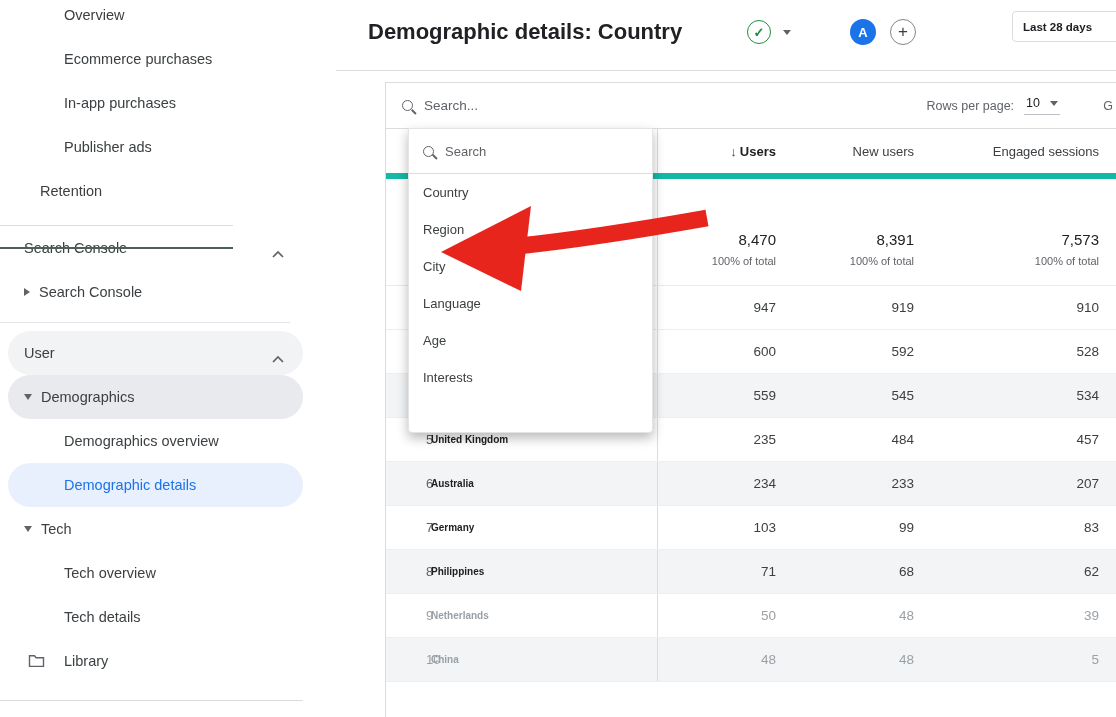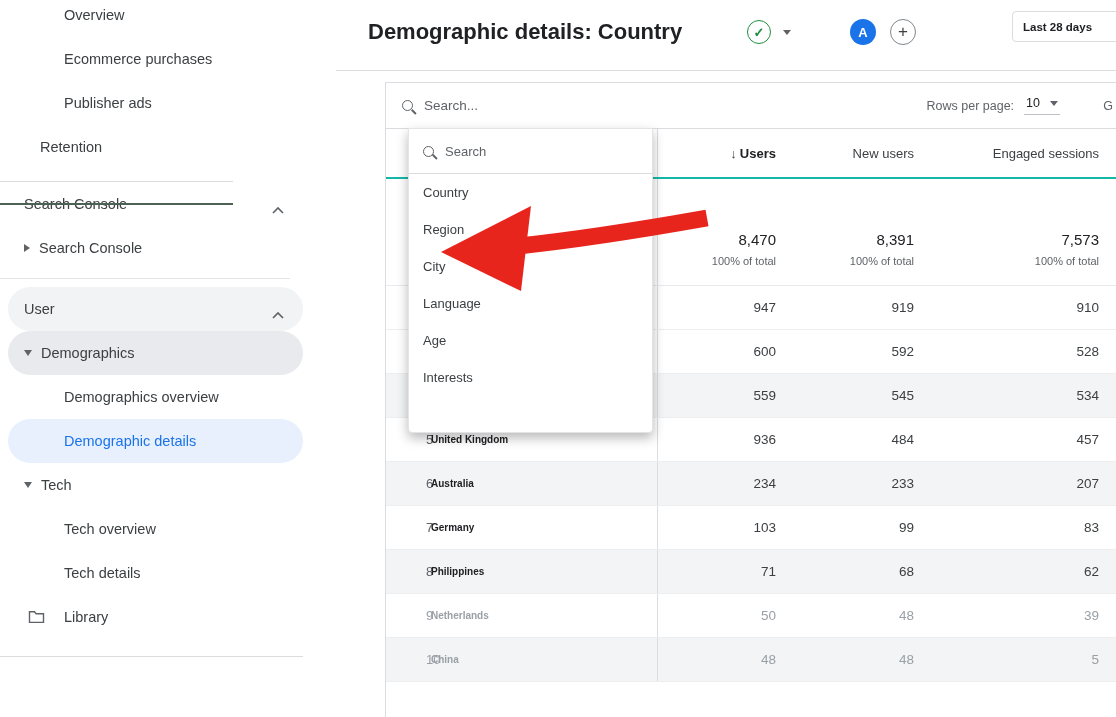--- a/index.html
+++ b/index.html
@@ -57,21 +57,21 @@
   .mag::after { content: ""; position: absolute; width: 6px; height: 1.5px; background: #5f6368; right: -5px; bottom: -2px; transform: rotate(45deg); }
   .rpp { position: absolute; right: 56px; display: flex; align-items: center; font-size: 12.5px; color: #5f6368; gap: 10px; }
   .rpp .sel { display: flex; align-items: center; gap: 10px; border-bottom: 1px solid #bdc1c6; padding: 0 2px 4px 2px; color: #202124; cursor: pointer; }
   .caret-down { width: 0; height: 0; border-left: 4.5px solid transparent; border-right: 4.5px solid transparent; border-top: 5.5px solid #5f6368; }
   .goto-cut { position: absolute; right: 3px; font-size: 12.5px; color: #5f6368; }
 
   .t-row { display: grid; grid-template-columns: 272px 118px 138px 1fr; align-items: center; }
   .t-row .c1 { height: 100%; border-right: 1px solid #dadce0; display: flex; align-items: center; }
   .num { text-align: right; font-size: 13.5px; color: #3c4043; }
   .t-row > .num:last-child { padding-right: 17px; }
-  .t-head { height: 50px; border-bottom: 2px solid #14b8a6; }
+  .t-head { height: 50px; border-bottom: 6px solid #14b8a6; }
   .t-head .num { font-size: 13px; color: #3c4043; }
   .t-head .head-users { font-weight: bold; color: #202124; }
   .sort-ind { font-weight: normal; color: #3c4043; margin-right: 3px; }
   .t-totals { height: 107px; border-bottom: 1px solid #e8eaed; }
   .t-totals .num { align-self: end; padding-bottom: 18px; }
   .tot { font-size: 15px; color: #202124; }
   .share { font-size: 11px; color: #5f6368; margin-top: 7px; }
   .t-body .t-row { height: 44px; border-bottom: 1px solid #eceef0; }
   .t-body .t-row:nth-child(2n+3) { background: #f2f4f5; }
   .rank { width: 45px; padding-left: 40px; font-size: 13px; color: #5f6368; flex: none; }
@@ -92,20 +92,23 @@
 
 <aside class="sidebar">
   <div class="nav">
     <div class="nav-item ind2">
         <span class="lbl">Overview</span>
       </div>
     <div class="nav-item ind2">
         <span class="lbl">Ecommerce purchases</span>
       </div>
     <div class="nav-item ind2">
+        <span class="lbl">In-app purchases</span>
+      </div>
+    <div class="nav-item ind2">
         <span class="lbl">Publisher ads</span>
       </div>
     <div class="nav-item ind1">
         <span class="lbl">Retention</span>
       </div>
 
     <div class="nav-divider div-1"></div>
 
     <div class="nav-item ind0">
       <span class="strike-line"></span>
@@ -240,21 +243,21 @@
         </div>
       <div class="num">559</div>
       <div class="num">545</div>
       <div class="num">534</div>
     </div>
     <div class="t-row">
       <div class="c1">
           <span class="rank">5</span>
           <span class="country">United Kingdom</span>
         </div>
-      <div class="num">936</div>
+      <div class="num">235</div>
       <div class="num">484</div>
       <div class="num">457</div>
     </div>
     <div class="t-row">
       <div class="c1">
           <span class="rank">6</span>
           <span class="country">Australia</span>
         </div>
       <div class="num">234</div>
       <div class="num">233</div>

